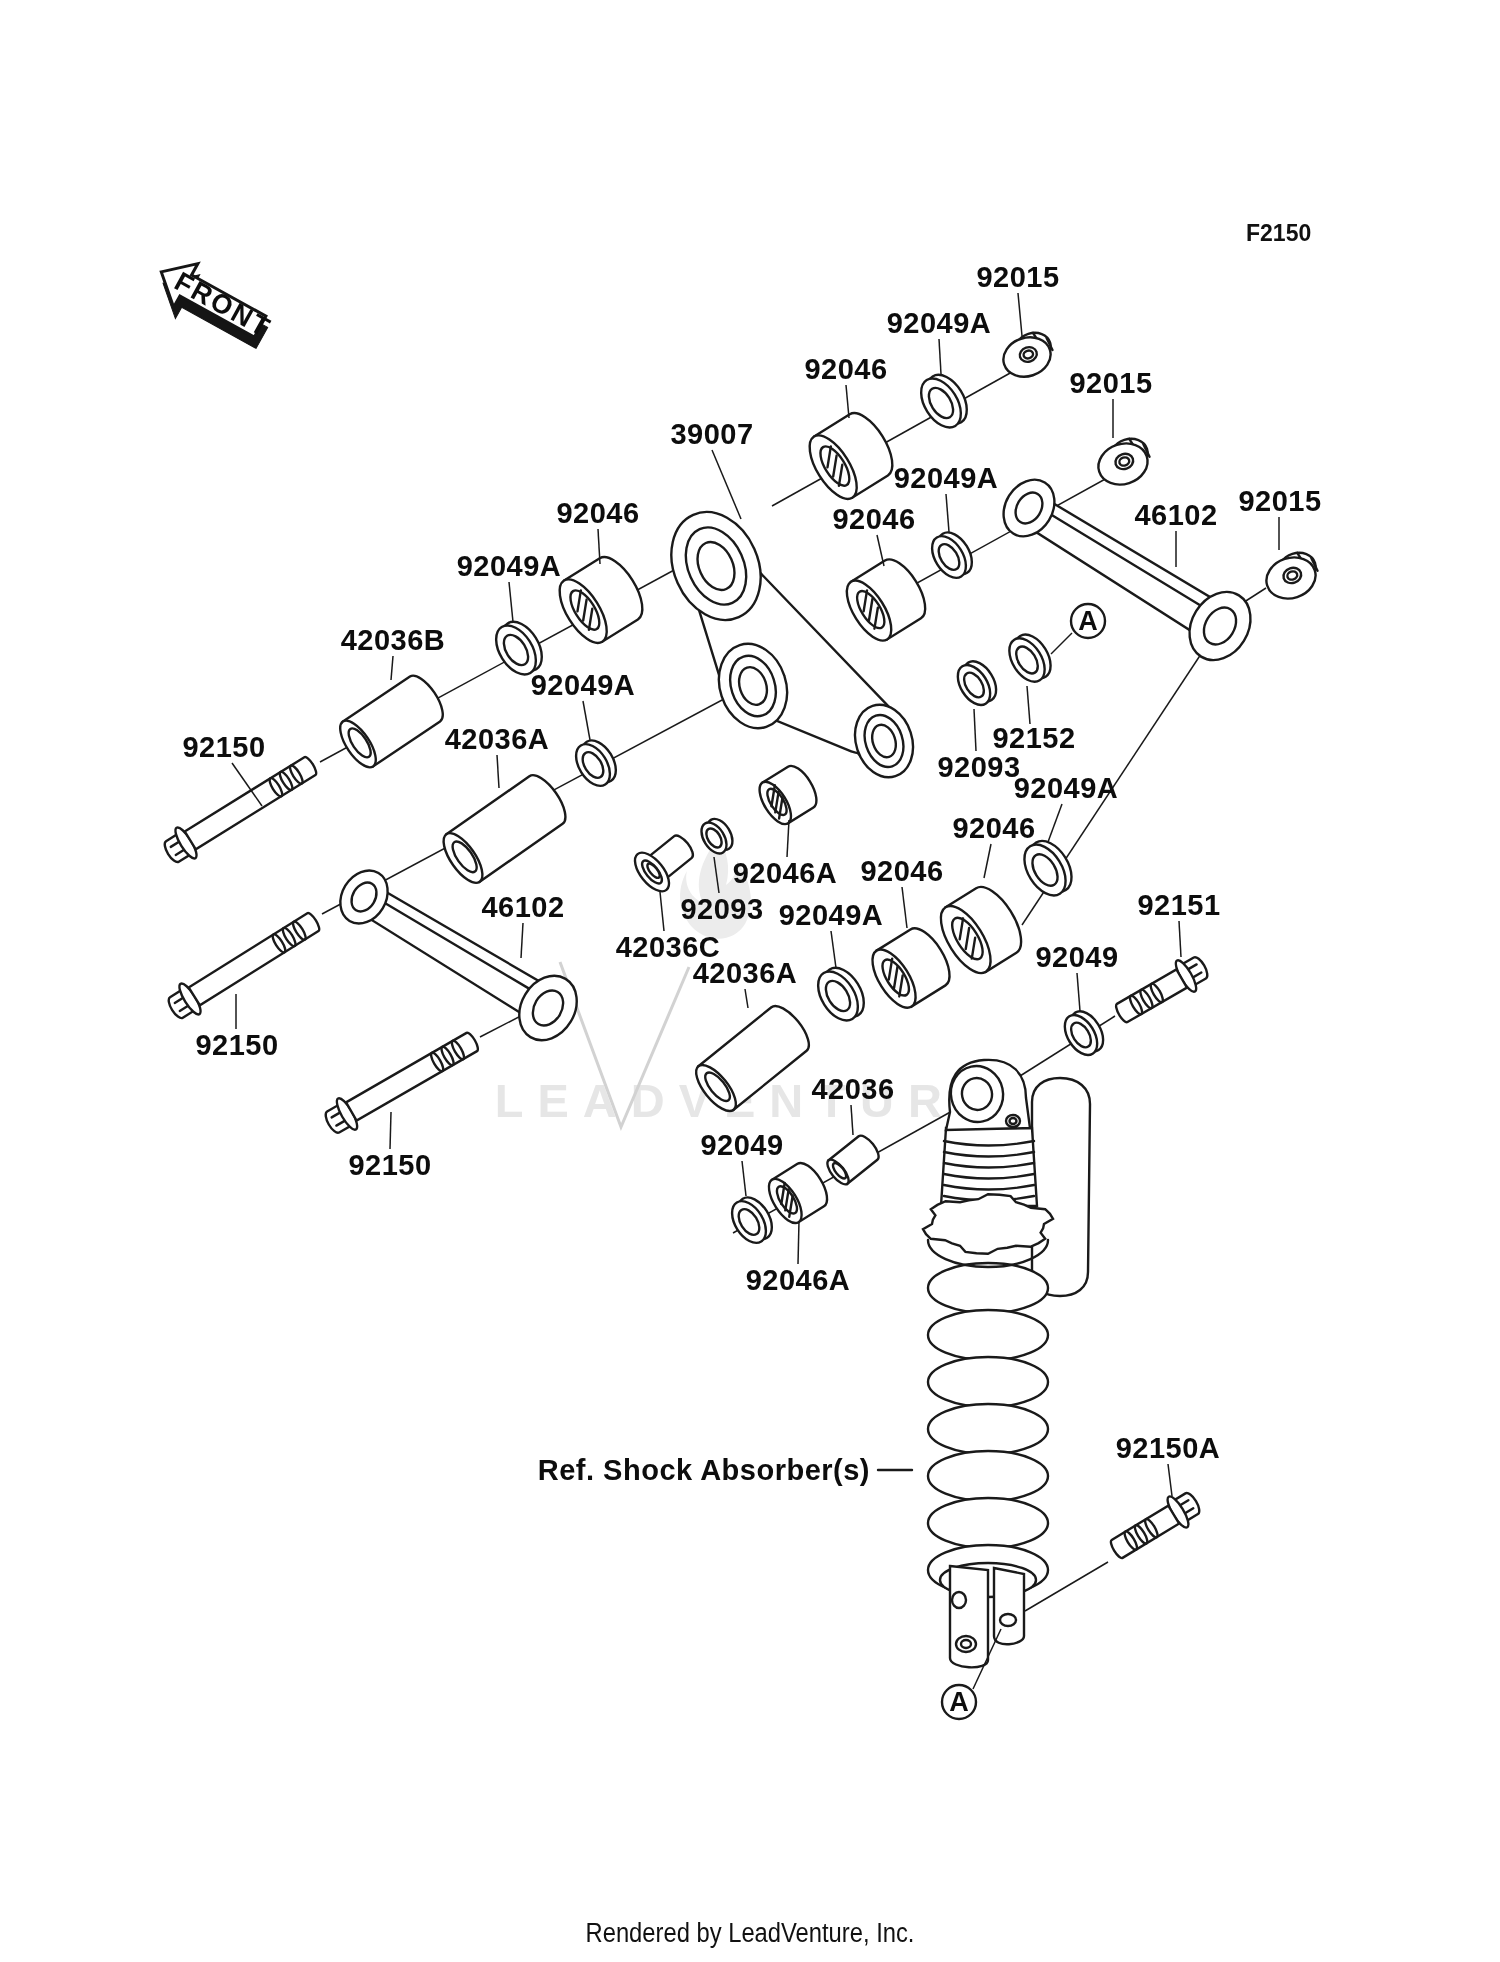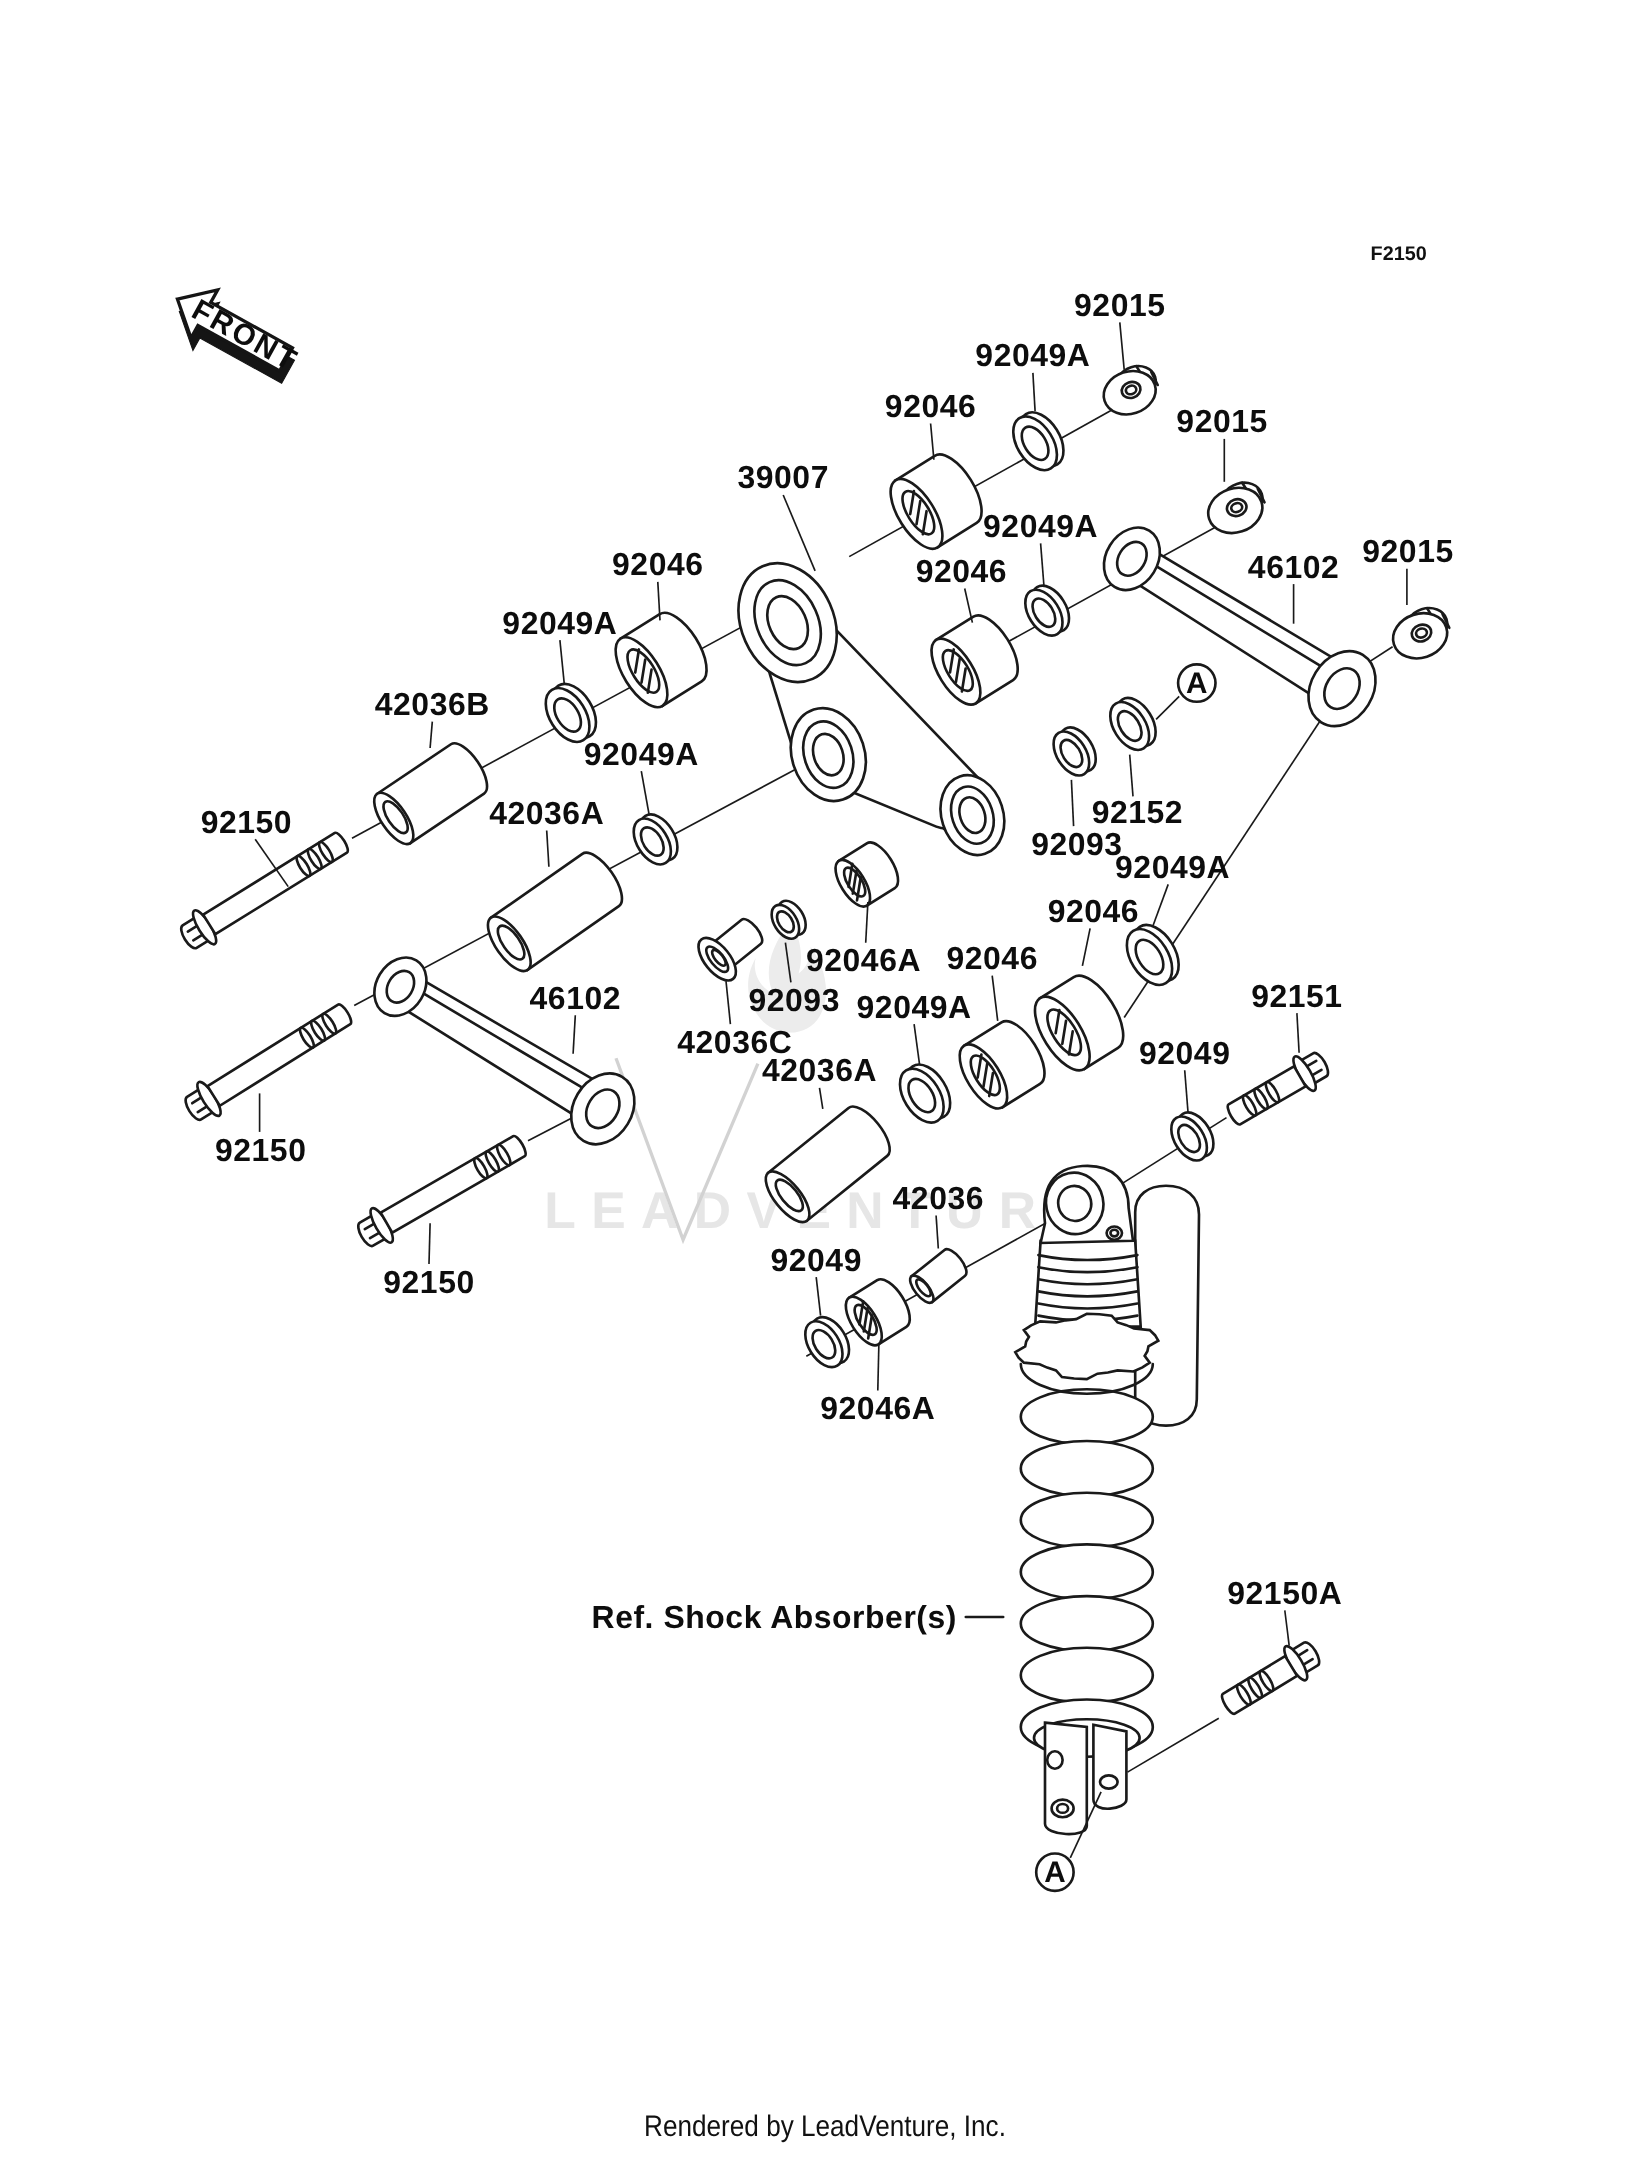--- a/index.html
+++ b/index.html
@@ -2,21 +2,21 @@
 <html><head>
 <meta charset="utf-8">
 <style>
   html,body{margin:0;padding:0;background:#ffffff;}
   .stage{position:relative;width:1500px;height:1962px;background:#fff;overflow:hidden;
          font-family:"Liberation Sans", sans-serif;}
   #watermark{position:absolute;left:748px;top:1100px;transform:translate(-50%,-50%);
              font-size:47px;font-weight:bold;letter-spacing:14px;color:#e6e6e6;
              white-space:nowrap;z-index:0;}
   #diagram{position:absolute;left:0;top:0;z-index:1;}
-  #code{position:absolute;left:1246px;top:220px;font-size:18px;font-weight:bold;color:#111;z-index:2;}
+  #code{position:absolute;left:1246px;top:220px;font-size:23px;font-weight:bold;color:#111;z-index:2;}
   #footer{position:absolute;left:50%;top:1918px;transform:translate(-50%,0) scaleX(.88);
           font-size:27px;color:#111;white-space:nowrap;z-index:2;}
   .ln{stroke:#1a1a1a;stroke-width:2.4;fill:none;stroke-linecap:round;}
   .pt{stroke:#1a1a1a;stroke-width:2.4;fill:#ffffff;}
   .thin{stroke:#1a1a1a;stroke-width:1.5;fill:none;}
   .plbl{font-family:"Liberation Sans",sans-serif;font-weight:bold;font-size:29px;fill:#0d0d0d;letter-spacing:.5px;}
   .mlbl{font-family:"Liberation Sans",sans-serif;font-weight:bold;font-size:27px;fill:#0d0d0d;}
 </style>
 </head>
 <body>

